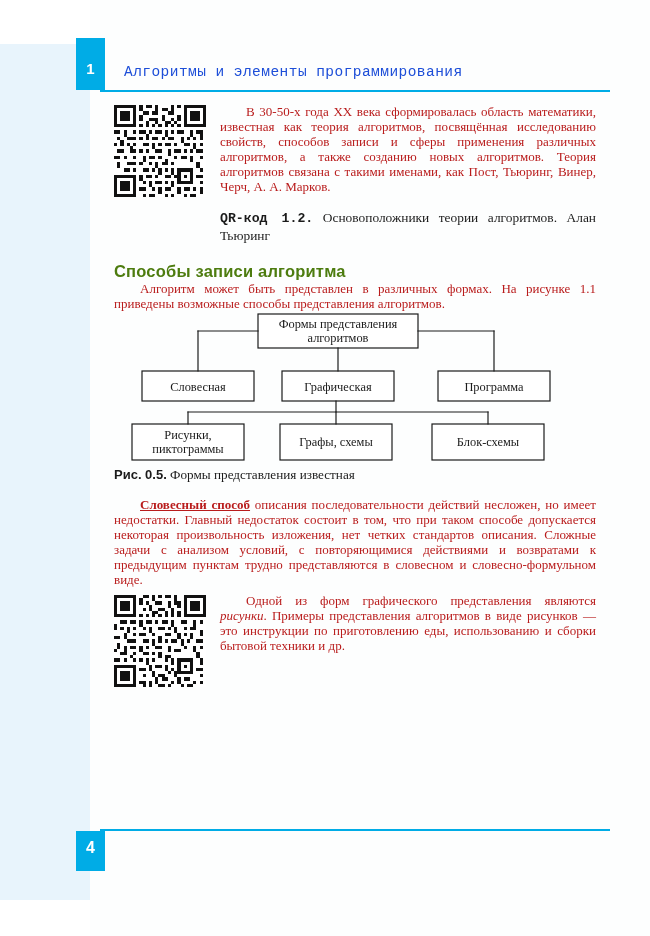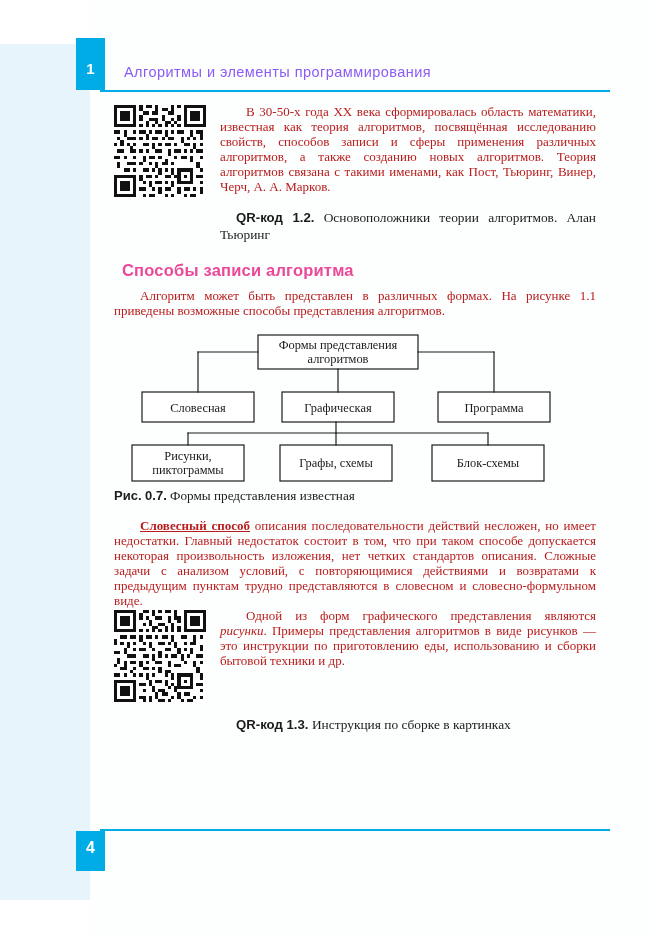--- a/index.html
+++ b/index.html
@@ -61,23 +61,23 @@
     color: #ffffff;
     font-family: "Liberation Sans", sans-serif;
     font-weight: bold;
     font-size: 15px;
     text-align: center;
     line-height: 62px;
   }
   .header-title {
     position: absolute;
     left: 48px; top: 6px;
-    font-family: Liberation Sans, sans-serif;
+    font-family: Liberation Mono, monospace;
     font-size: 14.5px;
-    color: #8b5cf6;
+    color: #1d4ed8;
     letter-spacing: 0.45px;
     white-space: nowrap;
   }
   .header-rule {
     position: absolute;
     left: 24px; top: 32px;
     width: 510px; height: 2px;
     background: #00ace6;
   }
 
@@ -143,33 +143,32 @@
   .qr svg { display: block; }
 
   
   .qr-caption {
     font-size: 13.4px;
     line-height: 17px;
     color: #1b1b1b;
     text-align: justify;
   }
   .qr-caption .lead {
-    font-family: Liberation Sans, sans-serif;
+    font-family: Liberation Mono, monospace;
     font-weight: bold;
     font-size: 13.2px;
-    margin-left: 16px;
   }
 
   
   h2.section-title {
-    margin: 8px;
+    margin: 0;
     font-family: "Liberation Sans", sans-serif;
     font-size: 16.5px;
     font-weight: bold;
-    color: #ec4899;
+    color: #4d7c0f;
     letter-spacing: 0.2px;
   }
 
   
   .figure {
     position: relative;
     width: 482px;
     height: 152px;
   }
   .figure svg { display: block; }
@@ -371,21 +370,21 @@
 
     <div class="qr-caption" style="margin-top:8px; margin-left:106px; width:376px;">
       <span class="lead">QR-код 1.2.</span>
       <span>Основоположники теории алгоритмов. Алан Тьюринг</span>
     </div>
 
     <h2 class="section-title" style="margin-top:18px;">Способы записи алгоритма</h2>
 
     <p class="body" style=""><span class="indent"></span><span>Алгоритм может быть представлен в различных формах. На рисунке 1.1 приведены возможные способы представления алгоритмов.</span></p>
 
-    <div class="figure" style="margin-top:14px;text-decoration:underline;">
+    <div class="figure" style="margin-top:0;text-decoration:underline;">
       <svg width="482" height="152" viewBox="0 0 482 152">
         <g stroke="#1b1b1b" stroke-width="1.2" fill="#ffffff">
 
           <rect x="144" y="3" width="160" height="34"></rect>
 
           <rect x="28" y="60" width="112" height="30"></rect>
           <rect x="168" y="60" width="112" height="30"></rect>
           <rect x="324" y="60" width="112" height="30"></rect>
 
           <rect x="18" y="113" width="112" height="36"></rect>
@@ -416,28 +415,28 @@
           <text x="380" y="80">Программа</text>
           <text x="74" y="128">Рисунки,</text>
           <text x="74" y="142">пиктограммы</text>
           <text x="222" y="135">Графы, схемы</text>
           <text x="374" y="135">Блок-схемы</text>
         </g>
       </svg>
     </div>
 
     <div class="fig-caption" style="margin-top:4px;">
-      <span class="lead">Рис. 0.7.</span>
+      <span class="lead">Рис. 0.5.</span>
       <span>Формы представления известная</span>
     </div>
 
     <p class="body" style="margin-top:14px;"><span class="indent"></span><b>Словесный способ</b><span> описания последовательности действий несложен, но имеет недостатки. Главный недостаток состоит в том, что при таком способе допускается некоторая произвольность изложения, нет четких стандартов описания. Сложные задачи с анализом условий, с повторяющимися действиями и возвратами к предыдущим пунктам трудно представляются в словесном и словесно-формульном виде.</span></p>
 
 
-    <div class="clearfix" style="margin-top:0;">
+    <div class="clearfix" style="margin-top:6px;">
       <div class="qr-float-2 qr">
         <svg width="92" height="92" viewBox="0 0 29 29" shape-rendering="crispEdges" aria-label="QR code">
           <rect width="29" height="29" fill="#ffffff"></rect>
           <g fill="#111111">
 
             <rect x="0" y="0" width="7" height="1"></rect>
               <rect x="0" y="6" width="7" height="1"></rect>
             <rect x="0" y="0" width="1" height="7"></rect>
               <rect x="6" y="0" width="1" height="7"></rect>
             <rect x="2" y="2" width="3" height="3"></rect>
@@ -582,23 +581,19 @@
               <rect x="14" y="28" width="2" height="1"></rect>
             <rect x="17" y="28" width="1" height="1"></rect>
               <rect x="21" y="28" width="1" height="1"></rect>
             <rect x="23" y="28" width="2" height="1"></rect>
           </g>
         </svg>
       </div>
       <p class="body"><span class="indent"></span><span>Одной из форм графического представления являются </span><i>рисунки</i><span>. Примеры представления алгоритмов в виде рисунков — это инструкции по приготовлению еды, использованию и сборки бытовой техники и др.</span></p>
     </div>
 
-    <div class="qr-caption" style="margin-top:10px; margin-left:106px; width:376px;">
-      <span class="lead">QR-код 1.3.</span>
-      <span>Инструкция по сборке в картинках</span>
-    </div>
 
   </div>
 
   <div class="footer-rule"></div>
   <div class="page-number-badge">4</div>
 
 </div>
 
 </body></html>

